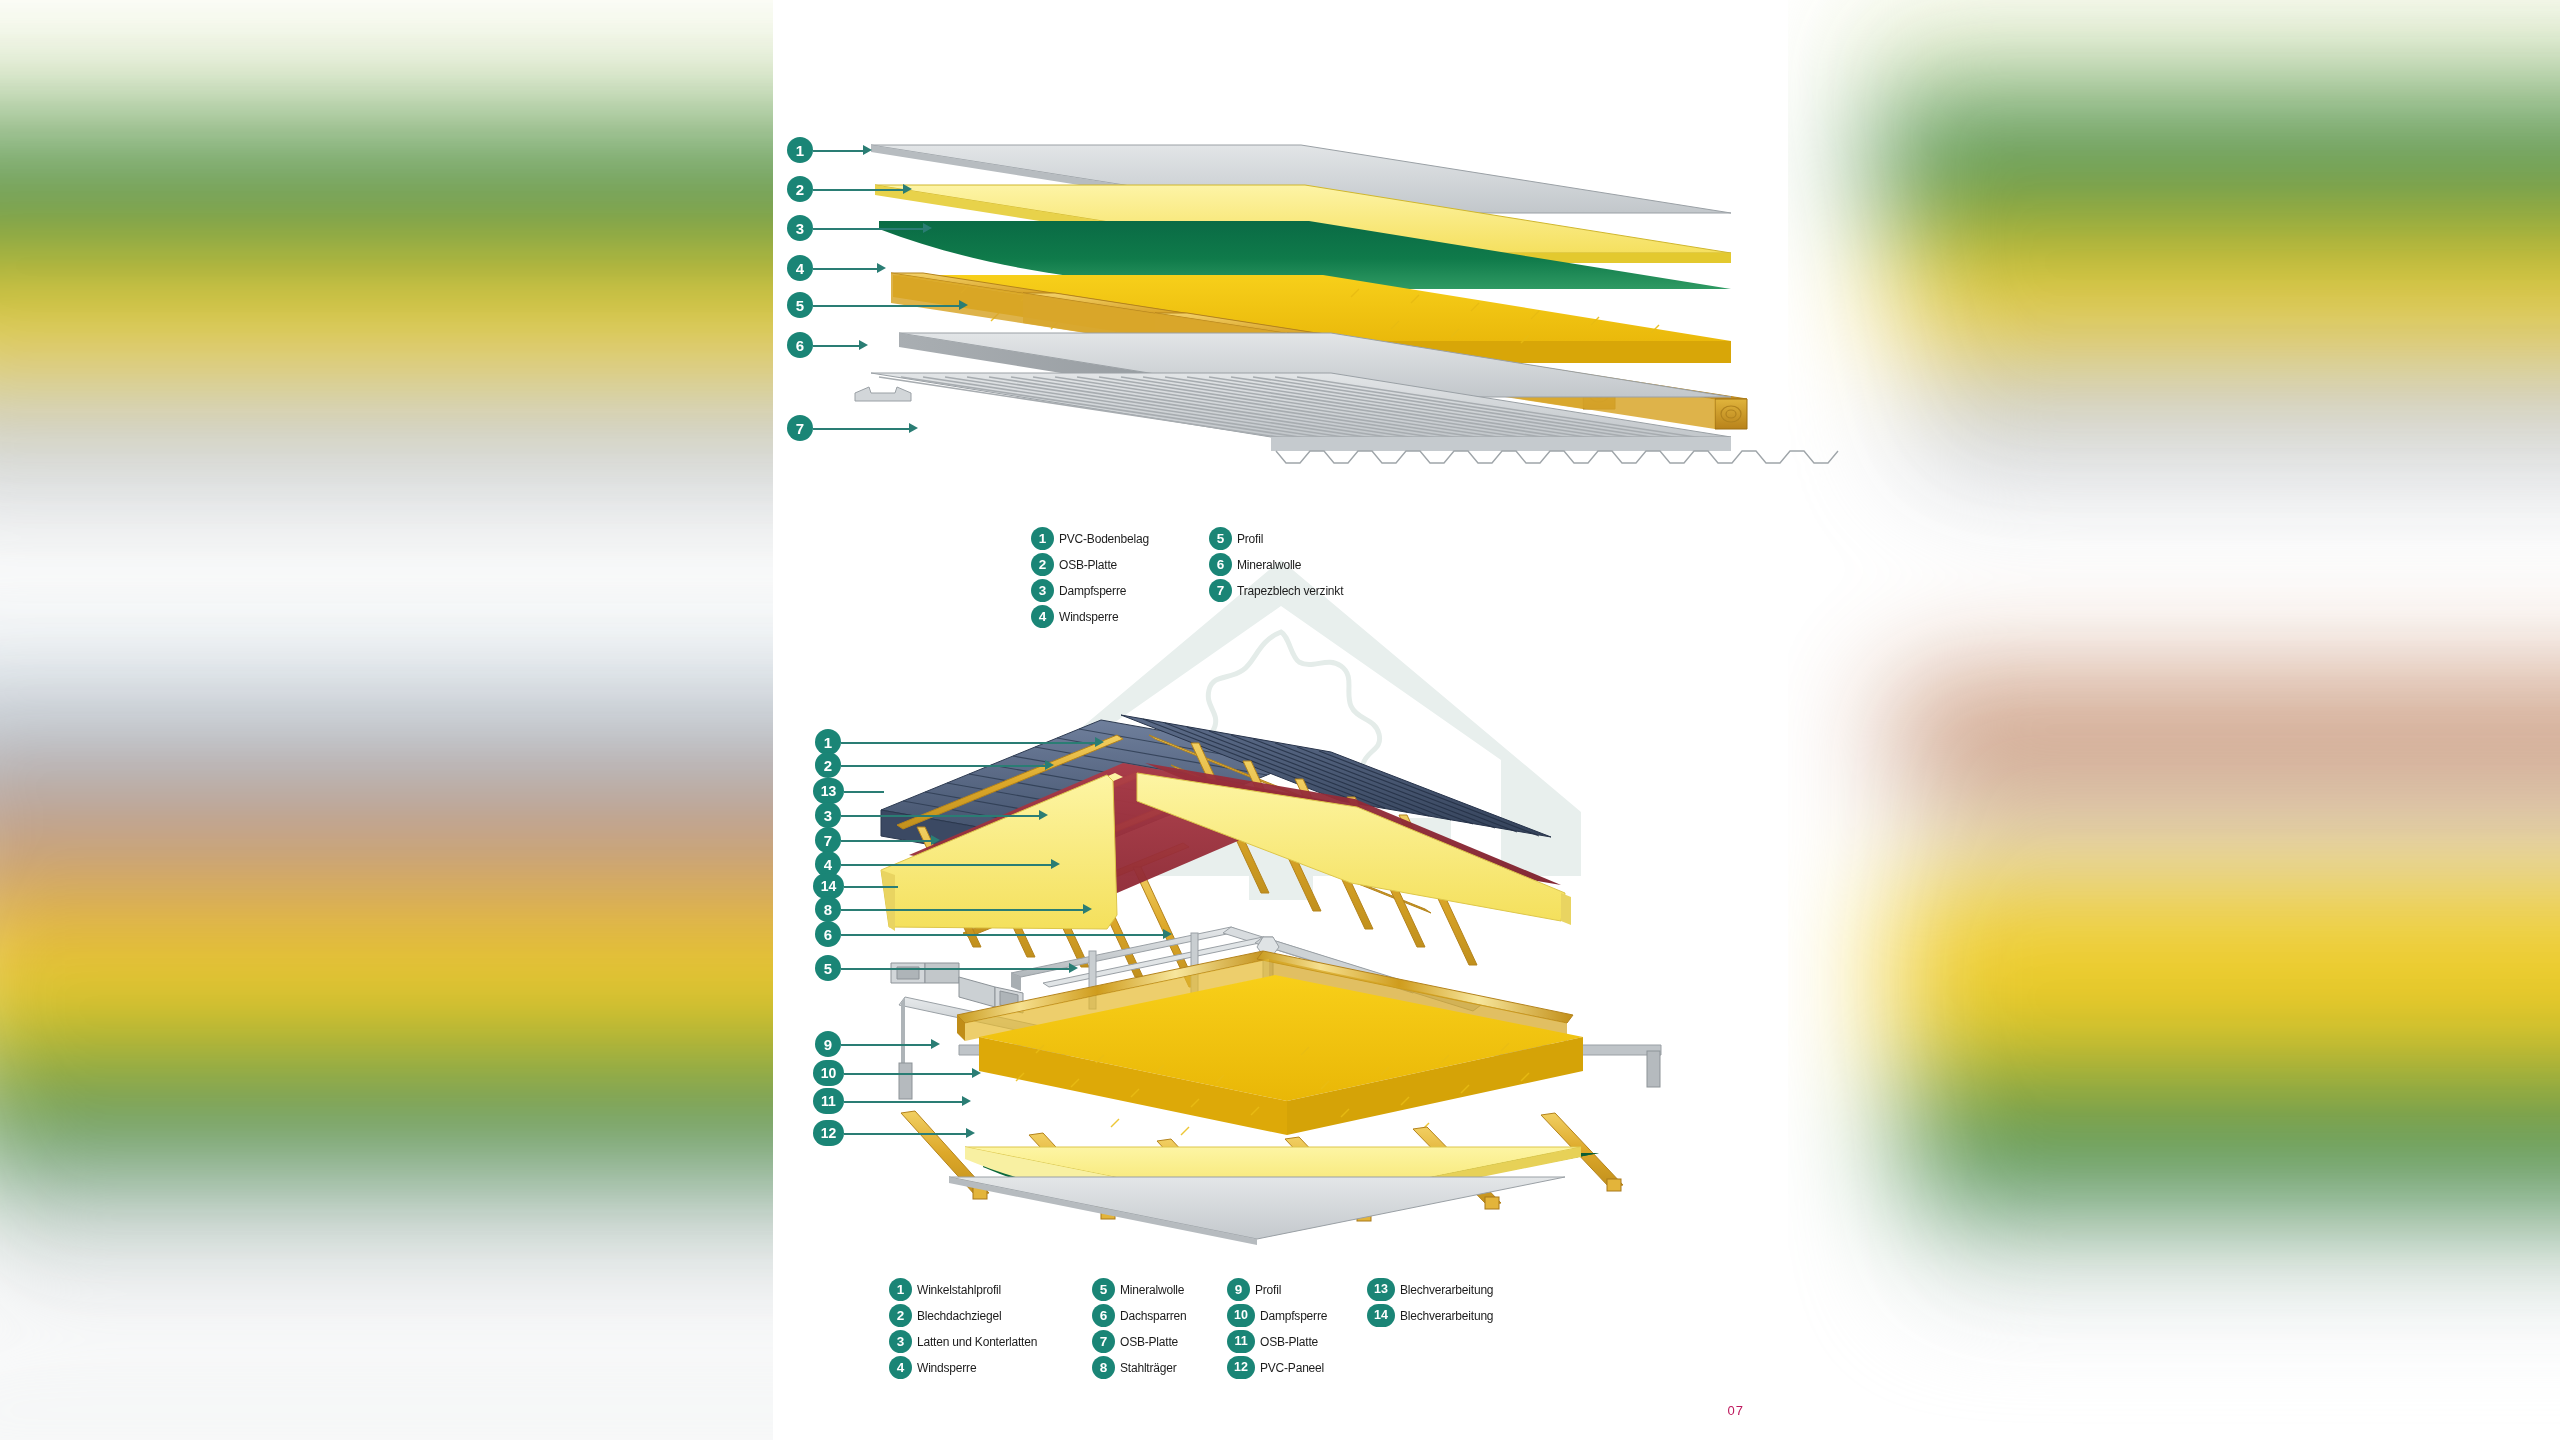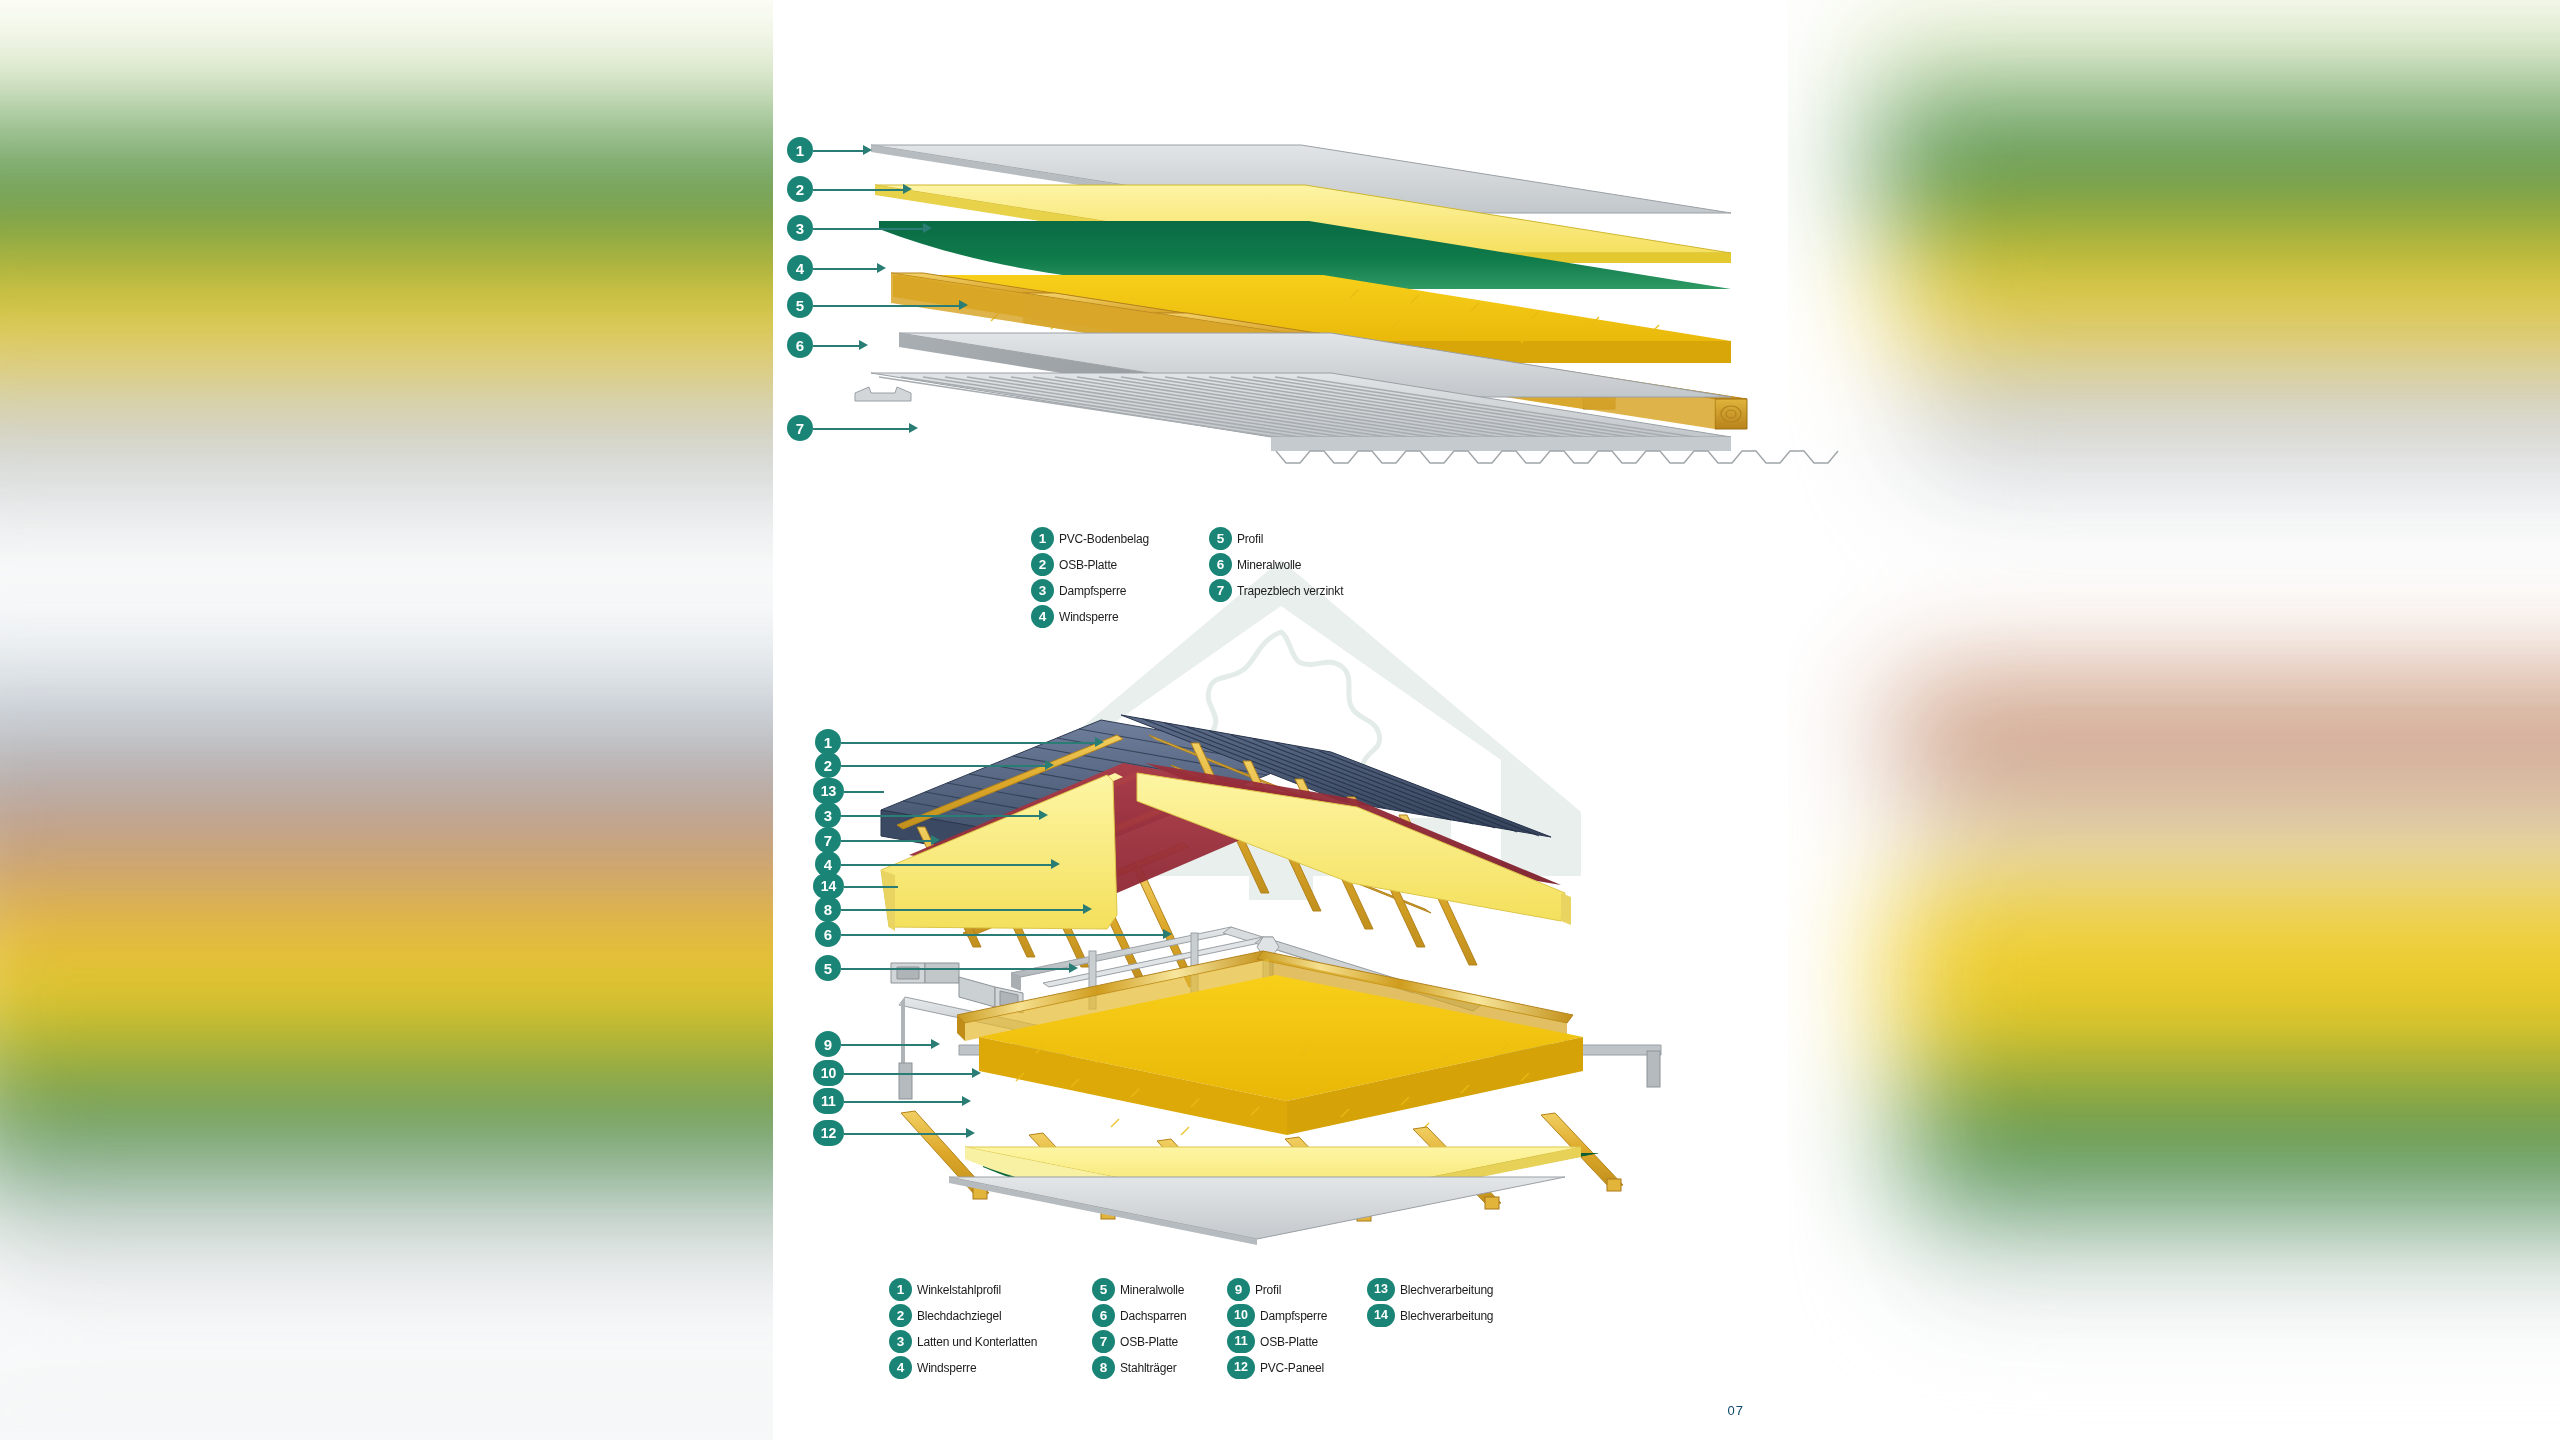--- a/index.html
+++ b/index.html
@@ -37,21 +37,21 @@
       border-top:5px solid transparent;border-bottom:5px solid transparent;}
 
   
   .legend{position:absolute;display:flex;}
   .legcol{display:flex;flex-direction:column;}
   .legrow{display:flex;align-items:center;margin-bottom:3px;}
   .legrow .badge{width:23px;height:23px;font-size:13.5px;margin-right:5px;}
   .legrow .badge.w{width:28px;border-radius:999px;font-size:12.5px;}
   .legrow span.lbl{font-size:12px;color:#1c1c1c;white-space:nowrap;letter-spacing:-.2px;}
 
-  .pageno{position:absolute;right:44px;bottom:22px;font-size:13px;color:#0c4a6e;letter-spacing:1px;}
+  .pageno{position:absolute;right:44px;bottom:22px;font-size:13px;color:#be185d;letter-spacing:1px;}
 
   svg{display:block;overflow:visible;}
 </style>
 </head>
 <body>
 
 <div id="stage">
 
   <div class="bgblur">
     <div class="inner">

